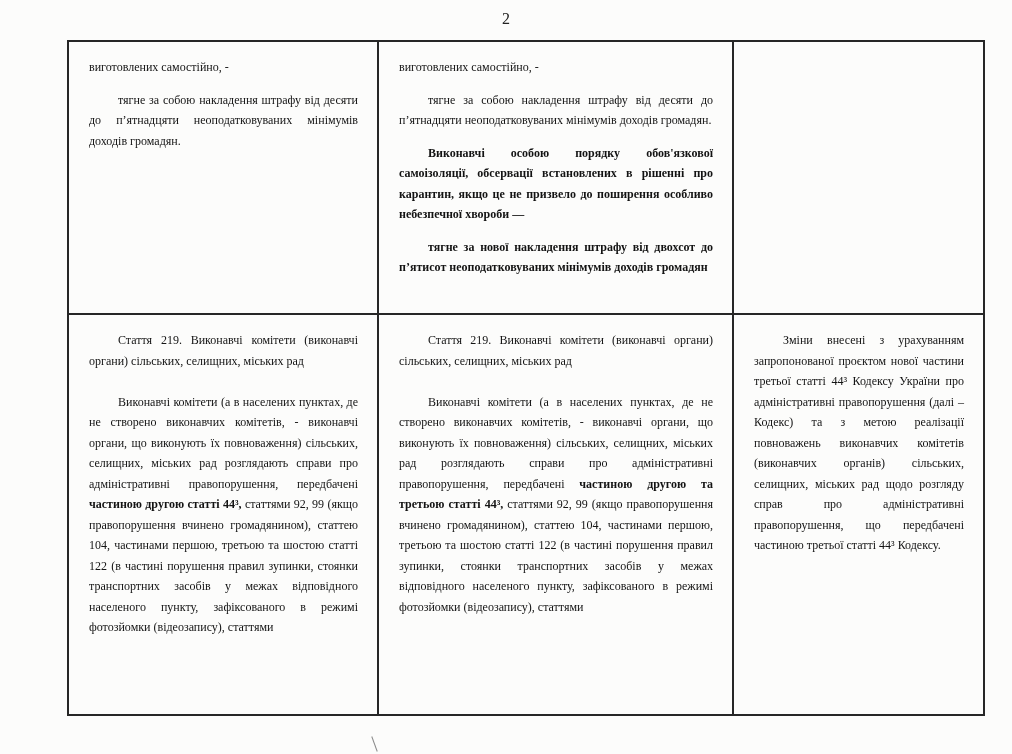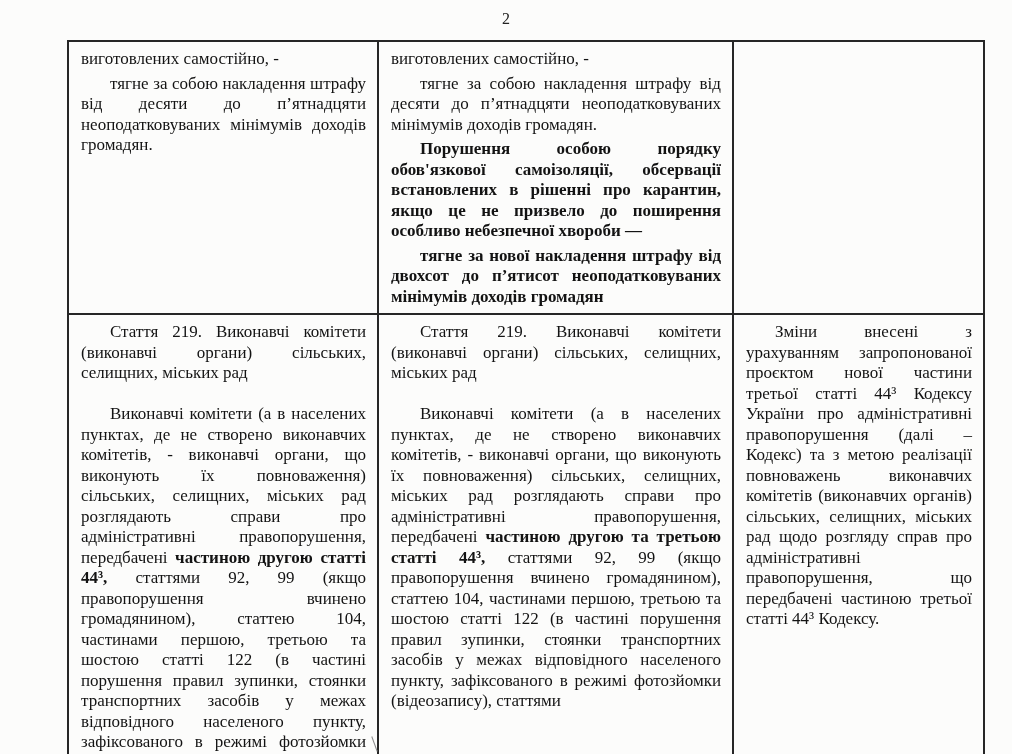--- a/index.html
+++ b/index.html
@@ -34,22 +34,22 @@
   col.c3 { width: 251px; }
   td {
     border: 2px solid #262626;
     vertical-align: top;
     padding: 3px 7px 2px 8px;
   }
   tr.r1 td { height: 266px; }
   tr.r2 td { height: 394px; }
   .cellbox { overflow: hidden; max-height: 100%; }
   .cellbox p {
-    margin: 4px;
-    font-size: 17px;
+    margin: 12px;
+    font-size: 12px;
     line-height: 20.5px;
     text-align: justify;
     text-indent: 29px;
   }
   .cellbox p.noindent { text-indent: 0; }
   .cellbox p.gap { margin-top: 20.5px; }
   .bold { font-weight: bold; }
   .pen-mark {
     position: absolute;
     left: 374px;
@@ -78,21 +78,21 @@
         <td>
           <div class="cellbox">
             <p class="noindent">виготовлених самостійно, -</p>
             <p>тягне за собою накладення штрафу від десяти до п’ятнадцяти неоподатковуваних мінімумів доходів громадян.</p>
           </div>
         </td>
         <td>
           <div class="cellbox">
             <p class="noindent">виготовлених самостійно, -</p>
             <p>тягне за собою накладення штрафу від десяти до п’ятнадцяти неоподатковуваних мінімумів доходів громадян.</p>
-            <p class="bold">Порушення особою порядку обов'язкової самоізоляції, обсервації встановлених в рішенні про карантин, якщо це не призвело до поширення особливо небезпечної хвороби —</p>
+            <p class="bold">Виконавчі особою порядку обов'язкової самоізоляції, обсервації встановлених в рішенні про карантин, якщо це не призвело до поширення особливо небезпечної хвороби —</p>
             <p class="bold">тягне за нової накладення штрафу від двохсот до п’ятисот неоподатковуваних мінімумів доходів громадян</p>
           </div>
         </td>
         <td>
           <div class="cellbox"></div>
         </td>
       </tr>
       <tr class="r2">
         <td>
           <div class="cellbox">

